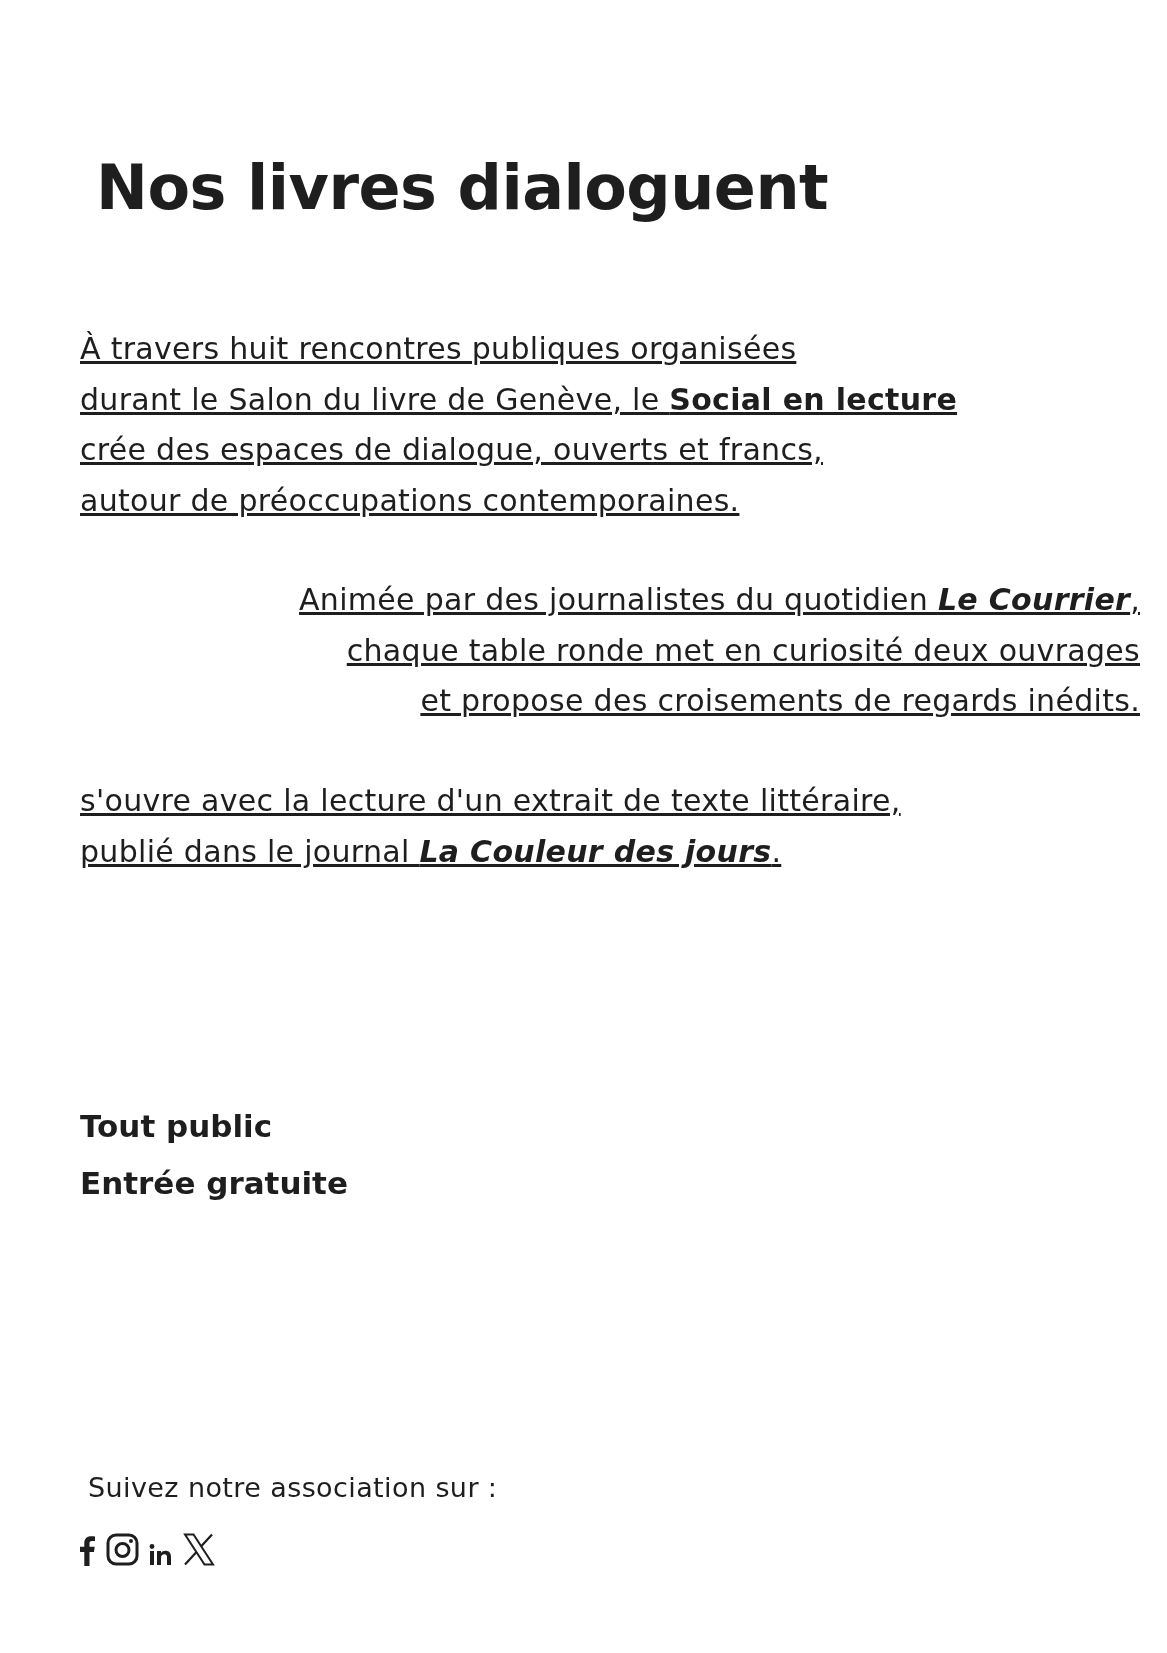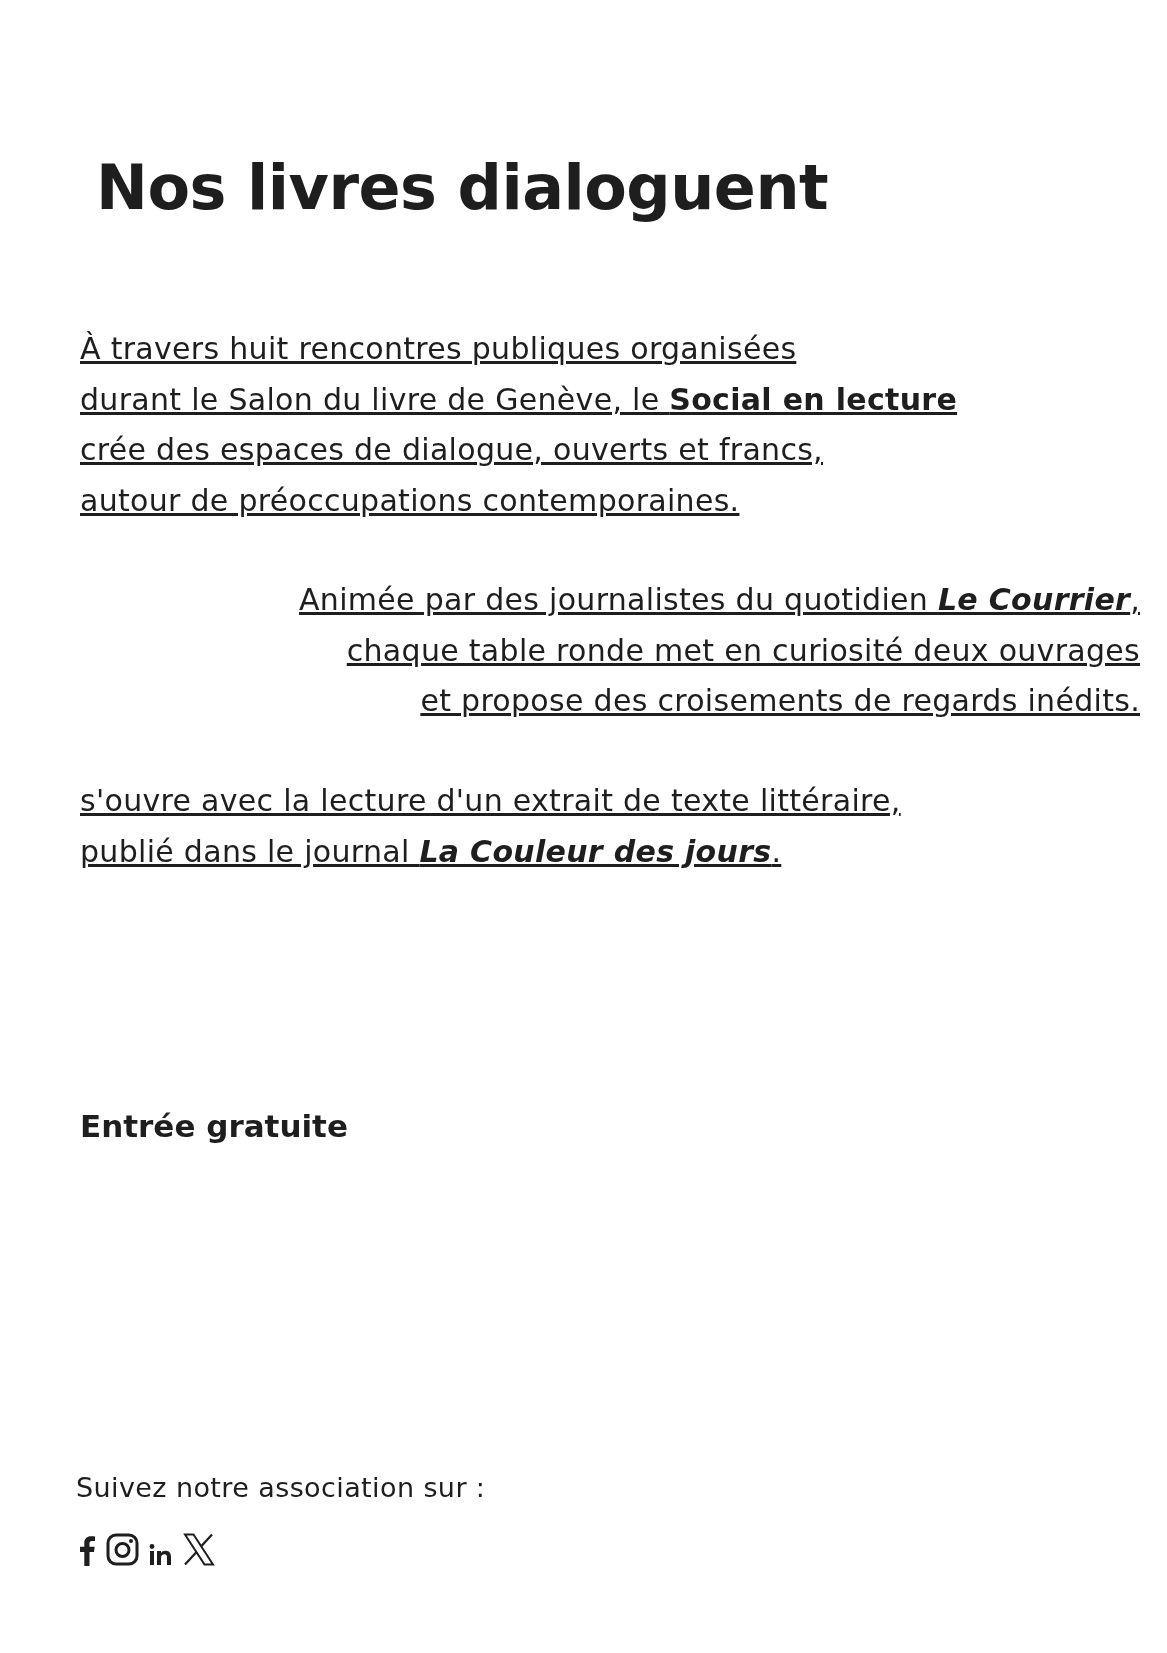--- a/index.html
+++ b/index.html
@@ -54,21 +54,21 @@
       font-family: "DejaVu Sans", sans-serif;
       font-weight: bold;
       font-size: 31px;
       line-height: 57px;
       color: #1e1e1e;
     }
     .info-block .line { display: block; white-space: nowrap; }
 
     .follow-label {
       position: absolute;
-      left: 76px;
+      left: 88px;
       top: 1470px;
       font-family: "DejaVu Sans", sans-serif;
       font-size: 27px;
       line-height: 36px;
       letter-spacing: 0.4px;
       color: #1e1e1e;
       white-space: nowrap;
     }
     .social-row {
       position: absolute;
@@ -105,20 +105,21 @@
   <span class="line">chaque table ronde met en curiosité deux ouvrages</span>
   <span class="line">et propose des croisements de regards inédits.</span>
 </div>
 
 <div class="body-text p3">
   <span class="line">s'ouvre avec la lecture d'un extrait de texte littéraire,</span>
   <span class="line"><span>publié dans le journal </span><span class="strong-italic">La Couleur des jours</span><span>.</span></span>
 </div>
 
 <div class="info-block">
+  <span class="line">Tout public</span>
   <span class="line">Entrée gratuite</span>
 </div>
 
 <div class="follow-label">Suivez notre association sur :</div>
 
 <div class="social-row">
   <a aria-label="f">
     <svg width="18" height="32" viewBox="0 0 18 32">
       <path d="M11.5 32V18h4.5l.7-5.2h-5.2V9.6c0-1.5.4-2.5 2.6-2.5H17V2.5C16.5 2.4 14.9 2.3 13 2.3c-4 0-6.7 2.4-6.7 6.9v3.6H2V18h4.3v14z" fill="#1e1e1e"></path>
     </svg>

